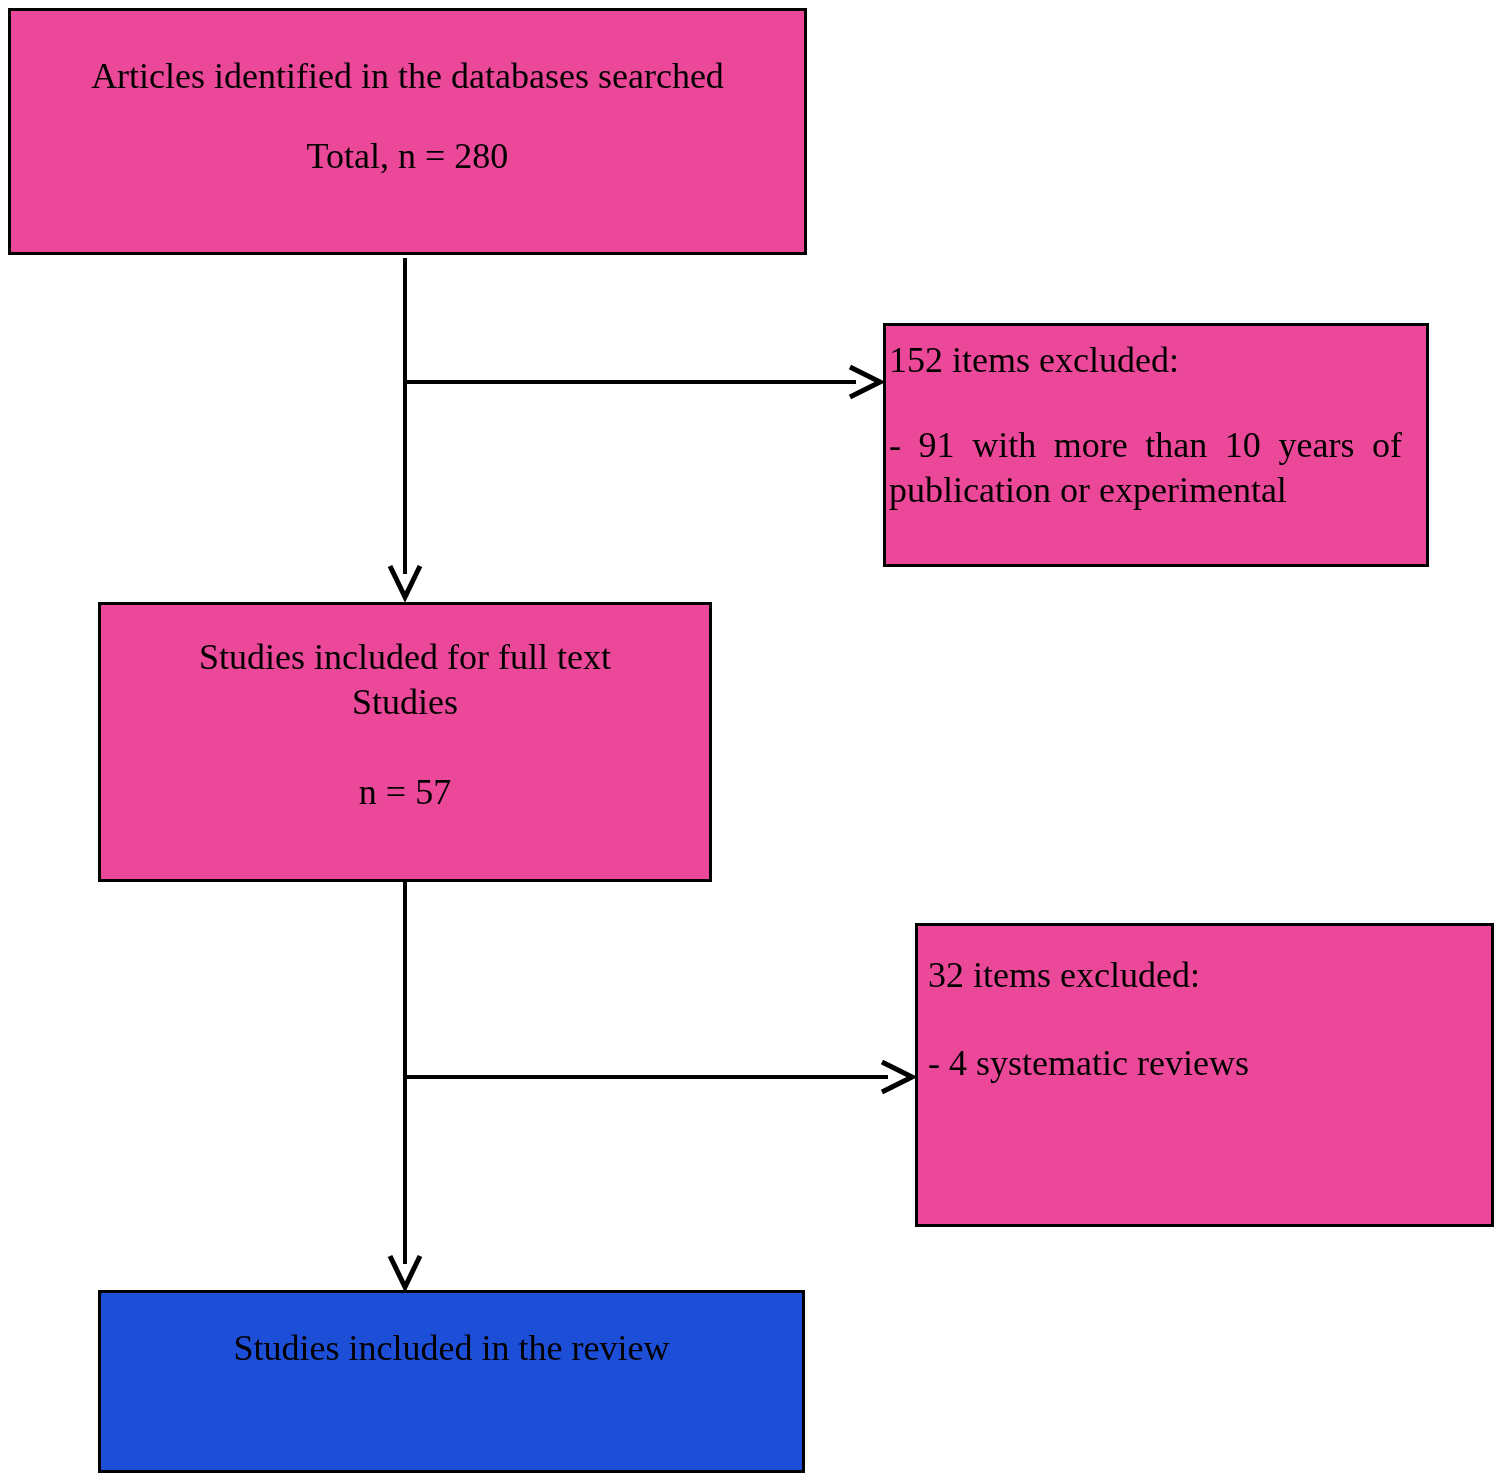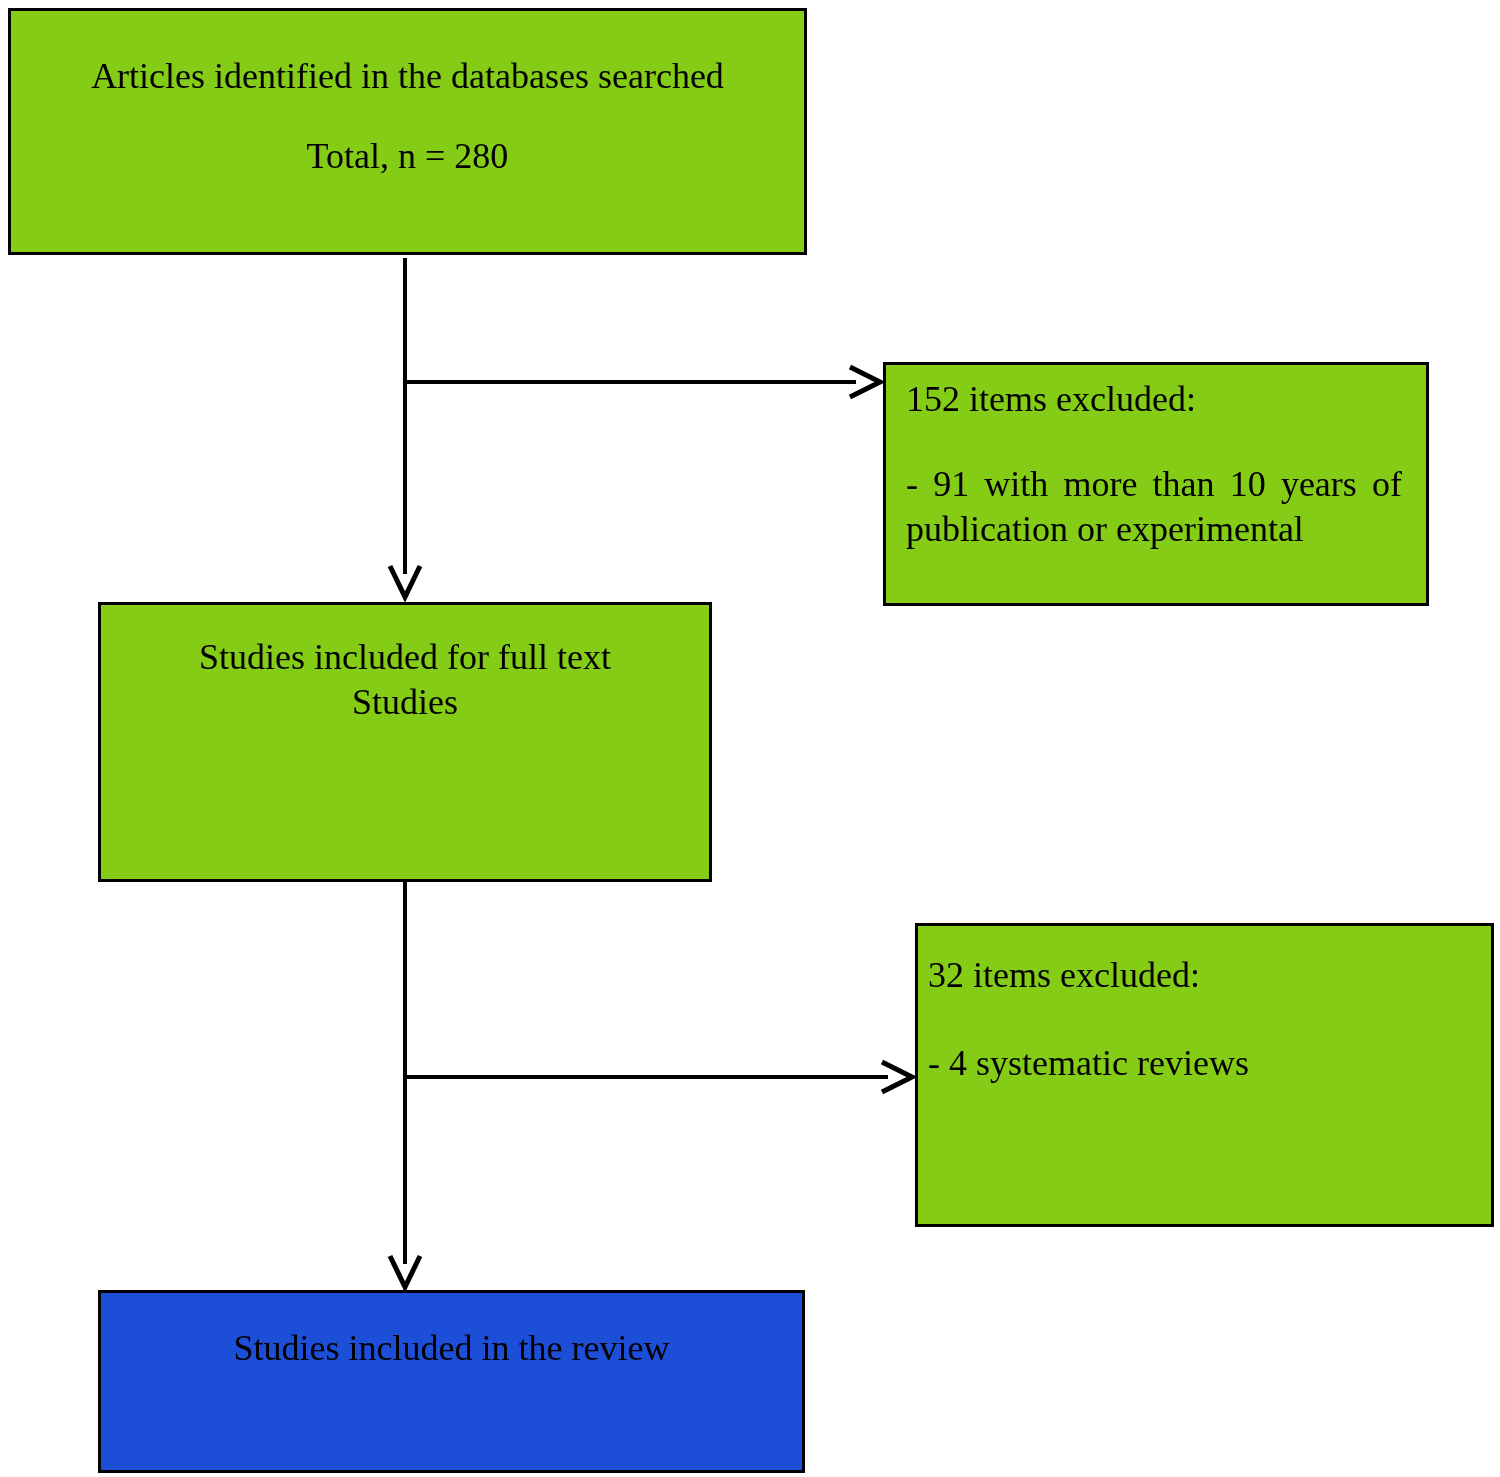--- a/index.html
+++ b/index.html
@@ -20,25 +20,25 @@
   .connector-layer {
     position: absolute;
     left: 0;
     top: 0;
     pointer-events: none;
   }
   .box {
     position: absolute;
     box-sizing: border-box;
     border: 3px solid #000000;
-    background: #84cc16;
+    background: #ec4899;
   }
   
   .box-identified { left: 8px;   top: 8px;    width: 799px; height: 247px; padding-top: 25px; text-align: center; }
-  .box-excluded1  { left: 883px; top: 323px;  width: 546px; height: 244px; padding: 12px 24px 0 20px; text-align: left; margin-top: 39px; }
+  .box-excluded1  { left: 883px; top: 323px;  width: 546px; height: 244px; padding: 12px 24px 0 3px; text-align: left; }
   .box-fulltext   { left: 98px;  top: 602px;  width: 614px; height: 280px; padding-top: 30px; text-align: center; }
   .box-excluded2  { left: 915px; top: 923px;  width: 579px; height: 304px; padding: 5px 24px 0 10px; text-align: left; }
   .box-included   { left: 98px;  top: 1290px; width: 707px; height: 183px; padding-top: 15px; text-align: center; background: #1d4ed8; }
   
   .row-80 { height: 80px; line-height: 80px; }
   .row-45 { height: 45px; line-height: 45px; }
   .spacer-45 { height: 45px; }
   .row-88 { height: 88px; line-height: 88px; }
   .para-gap { margin-top: 40px; }
   .justified {
@@ -74,20 +74,21 @@
 
   <div class="box box-excluded1">
     <div class="row-45">152 items excluded:</div>
     <div class="justified para-gap">- 91 with more than 10 years of publication or experimental</div>
   </div>
 
   <div class="box box-fulltext">
     <div class="row-45">Studies included for full text</div>
     <div class="row-45">Studies</div>
     <div class="spacer-45"></div>
+    <div class="row-45">n = 57</div>
   </div>
 
   <div class="box box-excluded2">
     <div class="row-88">32 items excluded:</div>
     <div class="row-88">- 4 systematic reviews</div>
   </div>
 
   <div class="box box-included">
     <div class="row-80">Studies included in the review</div>
   </div>

